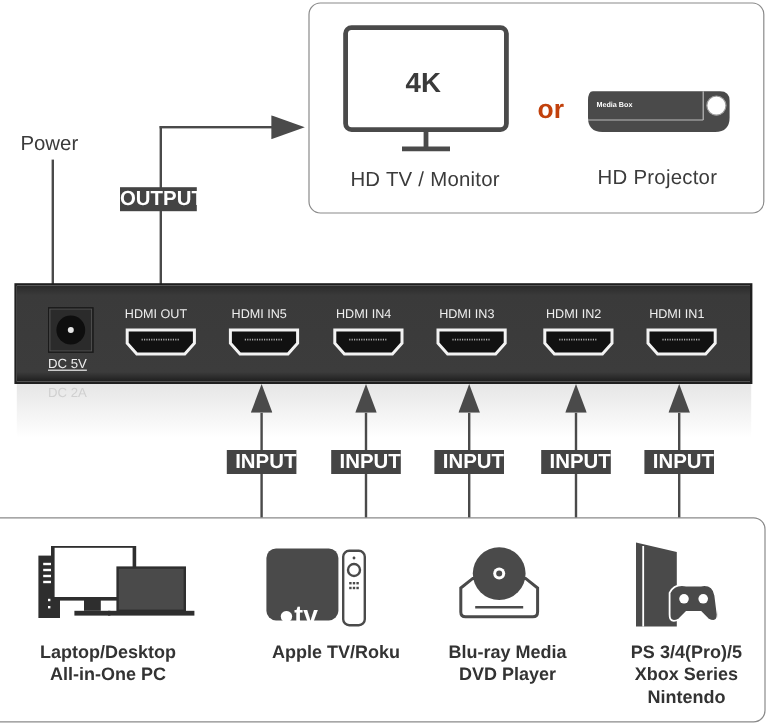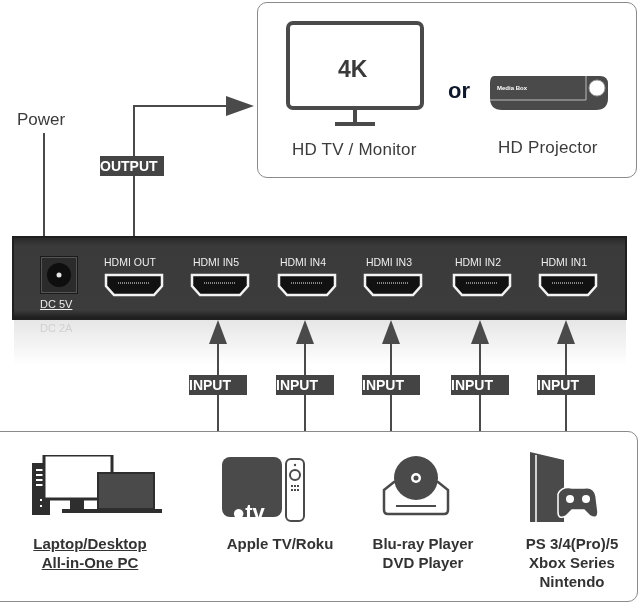--- a/index.html
+++ b/index.html
@@ -4,27 +4,27 @@
 <style>
   html, body { margin: 0; padding: 0; background: #ffffff; }
   body { width: 640px; height: 603px; position: relative; overflow: hidden;
          font-family: "Liberation Sans", sans-serif; color: #3a3a3a; }
   .abs { position: absolute; }
 
   
   .out-panel { left: 257px; top: 2px; width: 380px; height: 176px;
                border: 1.5px solid #8a8a8a; border-radius: 10px; background: #fff; box-sizing: border-box; }
   .out-label { font-size: 17px; color: #3b3b3b; font-weight: normal; letter-spacing: 0.2px; }
-  .or-text { font-size: 22px; font-weight: bold; color: #0f172a; }
+  .or-text { font-size: 22px; font-weight: bold; color: #c2410c; }
   .k4 { font-size: 23px; font-weight: bold; color: #3a3a3a; }
 
   .power-label { left: 17px; top: 110px; font-size: 17px; color: #3b3b3b; }
 
-  .tag { background: #444444; color: #ffffff; font-weight: bold; font-size: 14px;
-         text-align: left; line-height: 20px; height: 20px; }
+  .tag { background: #444444; color: #ffffff; font-weight: bold; font-size: 17px;
+         text-align: right; line-height: 20px; height: 20px; }
   .line { background: #4a4a4a; }
 
   
   .device { left: 12px; top: 236px; width: 615px; height: 84px;
             background: linear-gradient(#2a2a2a, #3a3a3a 10%, #3c3c3c 90%, #1e1e1e);
             border: 2px solid #1f1f1f; box-sizing: border-box; }
   .reflection { left: 14px; top: 320px; width: 612px; height: 45px;
                 background: linear-gradient(#e6e6e6, #ffffff); }
   .reflection-text { left: 40px; top: 322px; font-size: 11px; color: #d0d0d0; }
   .port-label { font-size: 10.5px; color: #eeeeee; text-align: center; width: 80px; }
@@ -187,29 +187,29 @@
 
 <svg class="abs" style="left:528px;top:450px" width="70" height="75">
   <polygon points="2,2 36,10 36,72 2,72" fill="#4a4a4a"></polygon>
   <line x1="8" y1="5" x2="8" y2="72" stroke="#fff" stroke-width="1.5"></line>
   <path d="M30,44 Q34,36 44,38 L56,38 Q66,36 68,46 L70,62 Q70,70 62,66 L56,60 L44,60 L38,66 Q30,70 30,62 Z" fill="#4a4a4a" stroke="#fff" stroke-width="1.5"></path>
   <circle cx="42" cy="49" r="4" fill="#fff"></circle>
     <circle cx="58" cy="49" r="4" fill="#fff"></circle>
 </svg>
 
 <div id="source-labels">
-    <div class="abs src-label" style="left: 20px; top: 534px; width: 140px; text-decoration: underline;">
+    <div class="abs src-label" style="left: 20px; top: 534px; width: 140px;">
       <div>Laptop/Desktop</div>
       <div>All-in-One PC</div>
     </div>
     <div class="abs src-label" style="left: 200px; top: 534px; width: 160px; text-align: center;">
       <div>Apple TV/Roku</div>
     </div>
     <div class="abs src-label" style="left: 358px; top: 534px; width: 130px;">
-      <div>Blu-ray Player</div>
+      <div>Blu-ray Media</div>
       <div>DVD Player</div>
     </div>
     <div class="abs src-label" style="left: 502px; top: 534px; width: 140px;">
       <div>PS 3/4(Pro)/5</div>
       <div>Xbox Series</div>
       <div>Nintendo</div>
     </div>
   </div>
 
 </body></html>

